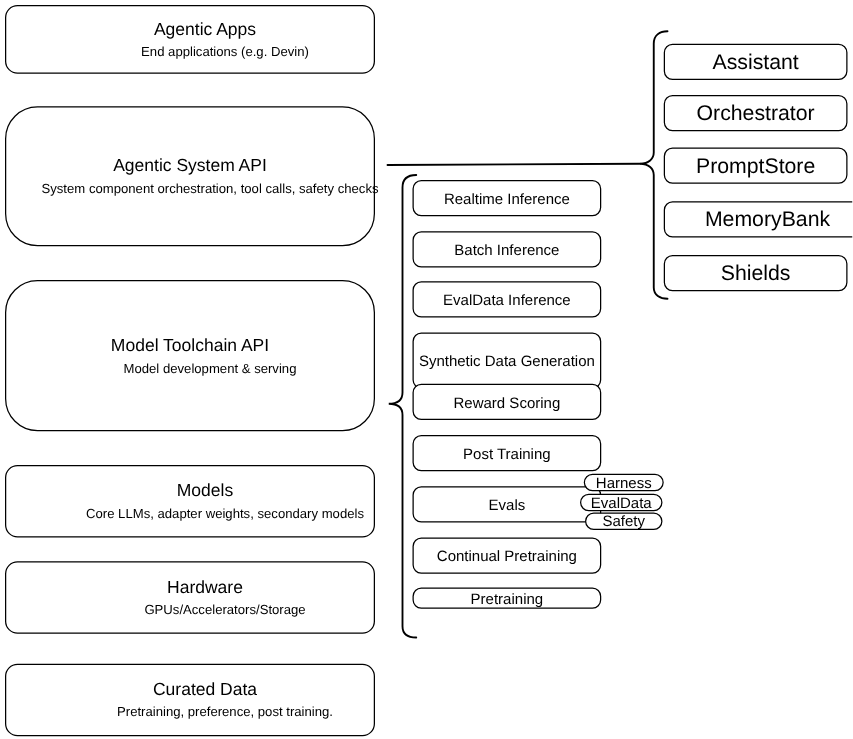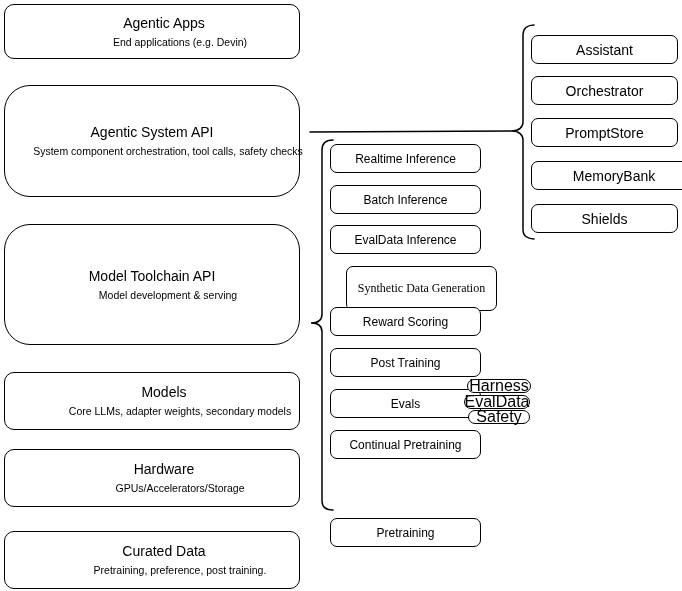--- a/index.html
+++ b/index.html
@@ -32,31 +32,31 @@
   }
   .big .title   { font-size: 14px; line-height: 1.2; white-space: nowrap; }
   .big .subtitle{ font-size: 10.5px; line-height: 1.2; margin-top: 4px; white-space: nowrap; margin-left: 32px; }
   .r10 { border-radius: 10px; padding-left: 24px; }
   .r26 { border-radius: 26px; }
   .small {
     border-radius: 7px;
     font-size: 12px;
     white-space: nowrap;
   }
-  .rightcol { font-size: 14px; text-align: center; }
+  .rightcol { font-size: 17px; text-align: center; }
   .pill {
     position: absolute;
     box-sizing: border-box;
     border: 1.5px solid #000000;
     border-radius: 8px;
     background: #ffffff;
     display: flex;
     align-items: center;
     justify-content: center;
-    font-size: 16px;
+    font-size: 12px;
     white-space: nowrap;
     z-index: 3;
   }
 </style>
 </head>
 <body>
 
 <div class="canvas">
 
   <svg class="connectors" viewBox="0 0 682 591" fill="none" stroke="#000000" stroke-width="1.5" stroke-linecap="round">
@@ -91,26 +91,26 @@
   </div>
 
   <div class="node big r10" style="left:4px; top:531px; width:296px; height:58px;">
     <div class="title">Curated Data</div>
     <div class="subtitle">Pretraining, preference, post training.</div>
   </div>
 
   <div class="node small" style="left:330px; top:144px; width:151px; height:29px;">Realtime Inference</div>
   <div class="node small" style="left:330px; top:185px; width:151px; height:29px;">Batch Inference</div>
   <div class="node small" style="left:330px; top:225px; width:151px; height:29px;">EvalData Inference</div>
-  <div class="node small" style="left:346px; top:266px; width:151px; height:45px;font-family:Liberation Serif, serif;">Synthetic Data Generation</div>
+  <div class="node small" style="left:330px; top:266px; width:151px; height:45px;">Synthetic Data Generation</div>
   <div class="node small" style="left:330px; top:307px; width:151px; height:29px;">Reward Scoring</div>
   <div class="node small" style="left:330px; top:348px; width:151px; height:29px;">Post Training</div>
   <div class="node small" style="left:330px; top:389px; width:151px; height:29px;">Evals</div>
   <div class="node small" style="left:330px; top:430px; width:151px; height:29px;">Continual Pretraining</div>
-  <div class="node small" style="left:330px; top:470px; width:151px; height:29px;margin-top:48px;">Pretraining</div>
+  <div class="node small" style="left:330px; top:470px; width:151px; height:17px;">Pretraining</div>
 
   <div class="pill" style="left:467px; top:379px; width:64px; height:14px;">Harness</div>
   <div class="pill" style="left:464px; top:395px; width:66px; height:14px;">EvalData</div>
   <div class="pill" style="left:468px; top:410px; width:62px; height:14px;">Safety</div>
 
   <div class="node small rightcol" style="left:531px; top:35px; width:147px; height:29px;">Assistant</div>
   <div class="node small rightcol" style="left:531px; top:76px; width:147px; height:29px;">Orchestrator</div>
   <div class="node small rightcol" style="left:531px; top:118px; width:147px; height:29px;">PromptStore</div>
   <div class="node small rightcol" style="left:531px; top:161px; width:166px; height:29px;">MemoryBank</div>
   <div class="node small rightcol" style="left:531px; top:204px; width:147px; height:29px;">Shields</div>

